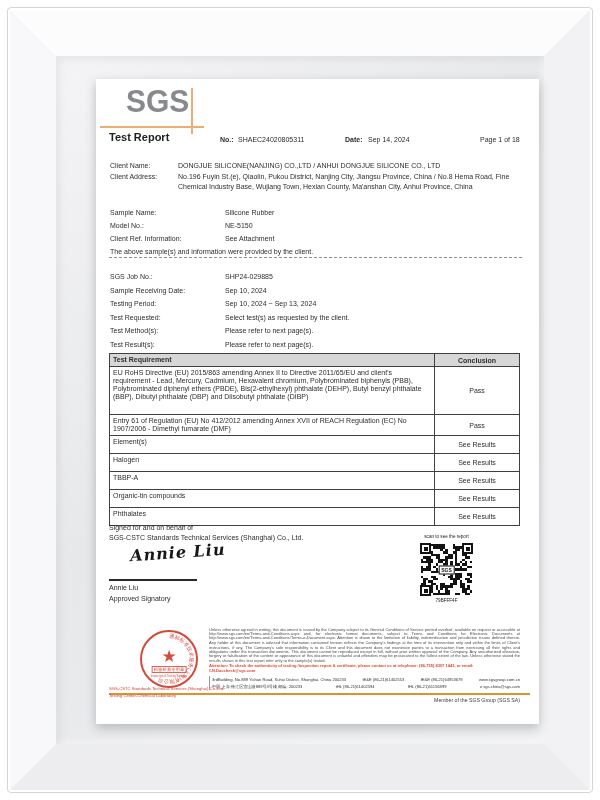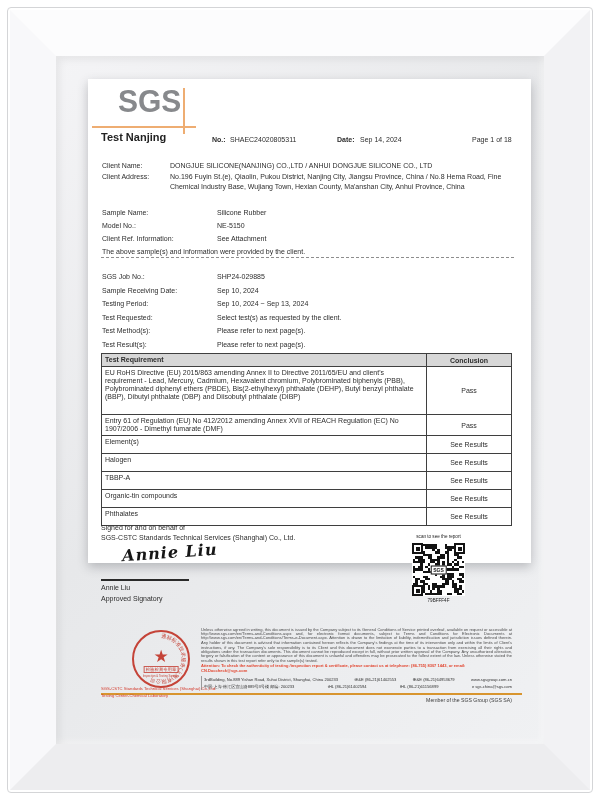--- a/index.html
+++ b/index.html
@@ -7,21 +7,21 @@
        font-family:"Liberation Sans",sans-serif;color:#2d2d2d}
   .a{position:absolute}
 
   
   .frame-outline{position:absolute;inset:7px;border:1px solid #d4d5d7;border-radius:4px}
   .frame-bevel{position:absolute;inset:10px;border-style:solid;border-width:46px;
        border-color:#fcfcfd #f2f2f4 #ededef #f8f8fa;
        background:linear-gradient(135deg,#f4f4f6,#e7e8ea 45%,#f0f1f3)}
   .frame-bevel::after{content:"";position:absolute;inset:0;
        box-shadow:inset 3px 3px 8px rgba(0,0,0,.07),inset -2px -2px 6px rgba(255,255,255,.6)}
-  .paper{position:absolute;left:88px;top:79px;width:443px;height:484px;background:#fff;
+  .paper{position:absolute;left:96px;top:79px;width:443px;height:645px;background:#fff;
        box-shadow:0 4px 10px rgba(50,55,60,.28)}
 
   
   .logo-text{left:30px;top:8px;font-size:30px;line-height:1;font-weight:bold;color:#87898c;transform:scaleY(1.03)}
   .mark-h{left:4px;top:47px;width:104px;height:2px;background:#eead72}
   .mark-v{left:95px;top:9px;width:2px;height:46px;background:#eead72}
 
   
   .title{left:13px;top:52px;font-size:11px;font-weight:bold;color:#222}
   .h7{font-size:7px}
@@ -102,21 +102,21 @@
 
 <div class="frame-outline a"></div>
 <div class="frame-bevel a"></div>
 
 <div class="paper">
 
   <div class="a logo-text">SGS</div>
   <div class="a mark-h"></div>
   <div class="a mark-v"></div>
 
-  <div class="a title">Test Nanjing</div>
+  <div class="a title">Test Report</div>
   <span class="a h7 b h-no-l">No.:</span>
   <span class="a h7 h-no-v">SHAEC24020805311</span>
   <span class="a h7 b h-date-l">Date:</span>
   <span class="a h7 h-date-v">Sep 14, 2024</span>
   <span class="a h7 h-page">Page 1 of 18</span>
 
   <div class="a client">
     <div class="crow">
       <span class="clbl">Client Name:</span>
       <span class="cval">DONGJUE SILICONE(NANJING) CO.,LTD / ANHUI DONGJUE SILICONE CO., LTD</span>

